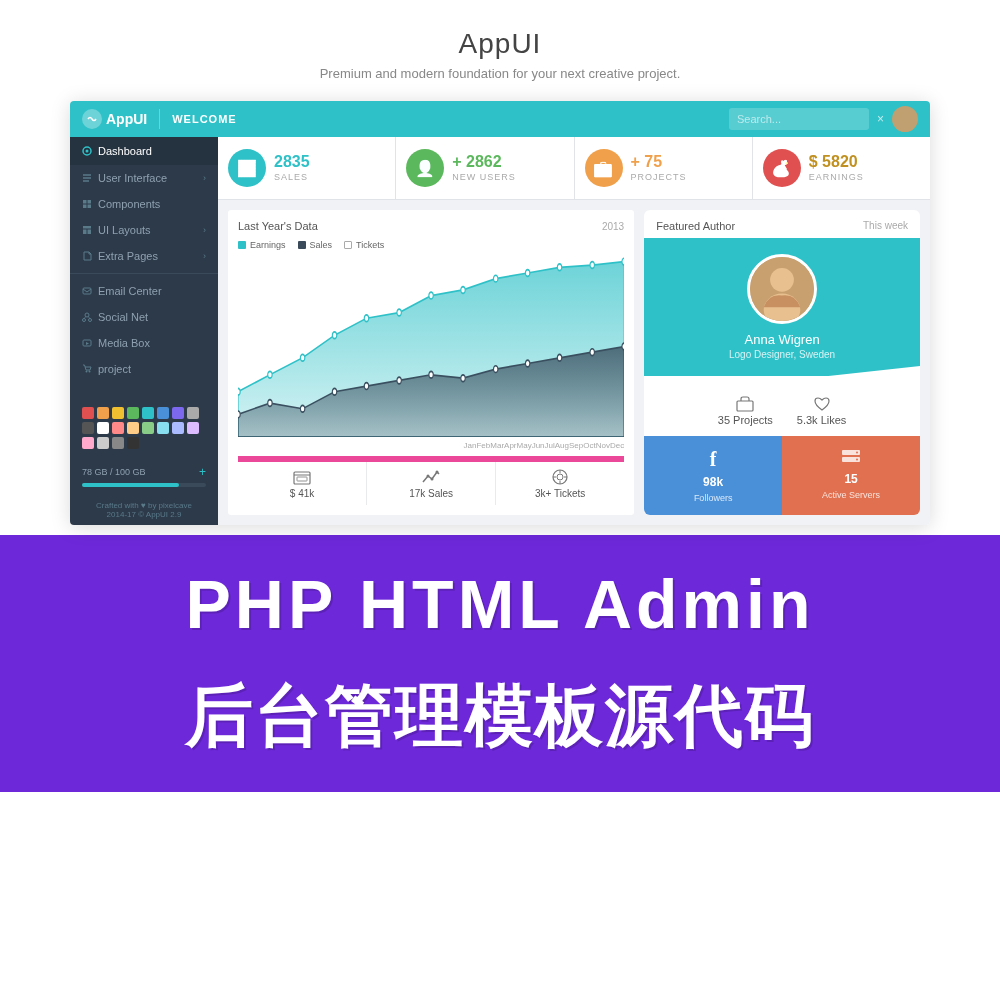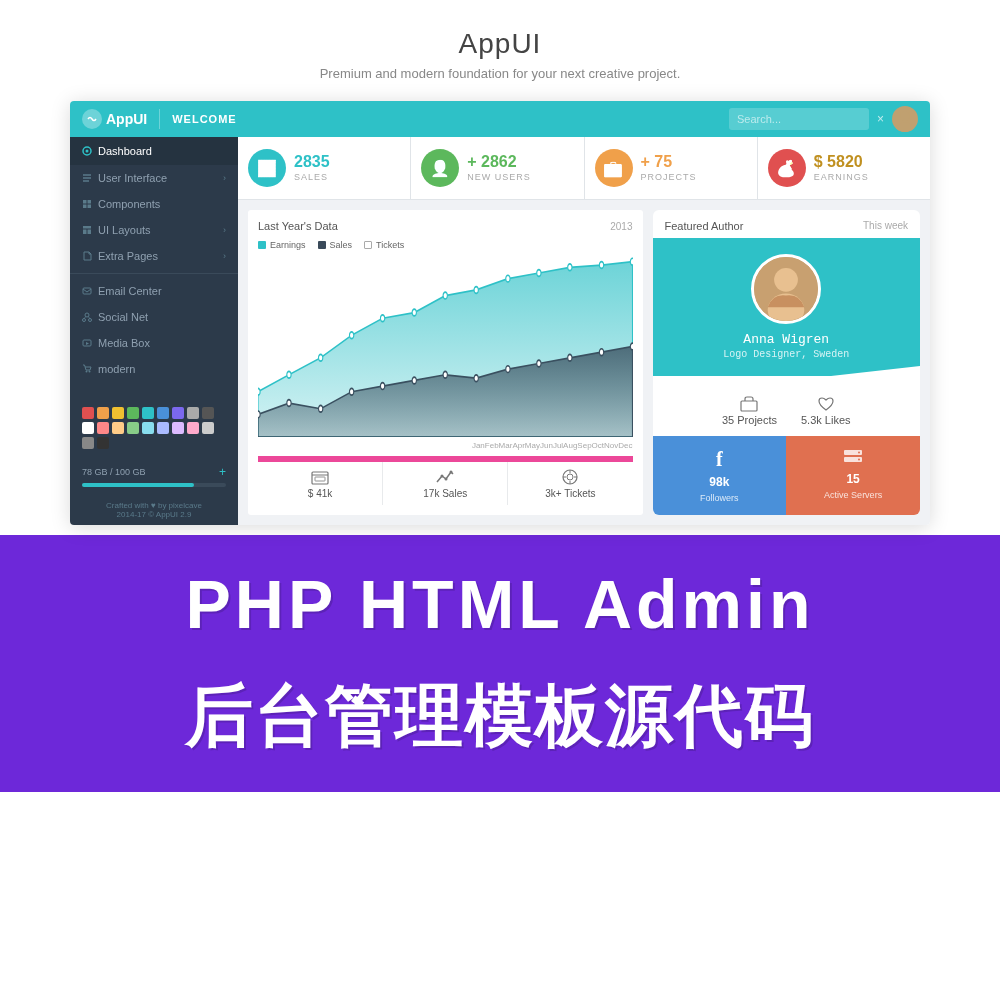--- a/index.html
+++ b/index.html
@@ -110,21 +110,21 @@
 
     
     .main-layout {
       display: flex;
       flex: 1;
       height: 430px;
     }
 
     
     .sidebar {
-      width: 168px;
+      width: 148px;
       background: #2c3a4a;
       flex-shrink: 0;
       display: flex;
       flex-direction: column;
     }
     .sidebar-dashboard {
       padding: 8px 12px;
       color: #fff;
       font-size: 11px;
       display: flex;
@@ -353,21 +353,20 @@
       justify-content: space-between;
       padding: 10px 12px 6px;
     }
     .author-avatar-section {
       background: #2ec1c7;
       display: flex;
       flex-direction: column;
       align-items: center;
       padding: 16px;
       position: relative;
-      font-family: Liberation Mono, monospace;
     }
     .author-avatar {
       width: 70px;
       height: 70px;
       border-radius: 50%;
       background: #c8a070;
       border: 3px solid #fff;
       overflow: hidden;
       display: flex;
       align-items: center;
@@ -571,21 +570,21 @@
             <span>Media Box</span>
           </div>
         </div>
         <div class="sidebar-item">
           <div class="sidebar-item-left">
             <svg width="10" height="10" viewBox="0 0 10 10">
                   <path d="M1,1 L2.5,1 L4,6 L8,6 L9,3 L3,3" stroke="#5a7a8a" stroke-width="1" fill="none"></path>
                   <circle cx="4.5" cy="7.5" r="1" fill="#5a7a8a"></circle>
                   <circle cx="7.5" cy="7.5" r="1" fill="#5a7a8a"></circle>
                 </svg>
-            <span>modern</span>
+            <span>project</span>
           </div>
         </div>
       </div>
 
       <div class="sidebar-color-palette" id="palette-container">
             <div class="palette-dot" style="background: rgb(224, 80, 80);"></div>
             <div class="palette-dot" style="background: rgb(240, 160, 74);"></div>
             <div class="palette-dot" style="background: rgb(240, 192, 48);"></div>
             <div class="palette-dot" style="background: rgb(92, 184, 92);"></div>
             <div class="palette-dot" style="background: rgb(46, 193, 199);"></div>

